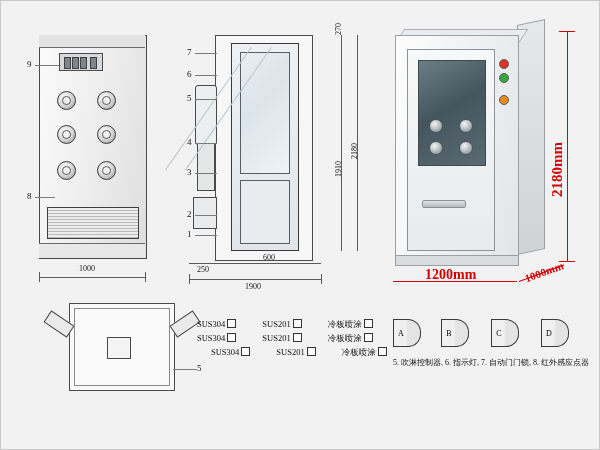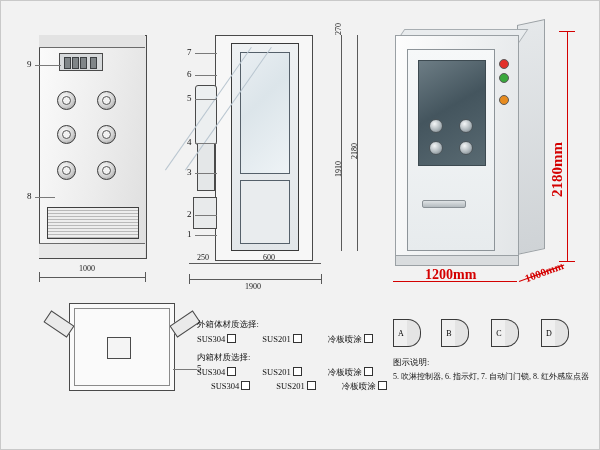--- a/index.html
+++ b/index.html
@@ -263,21 +263,21 @@
   <div class="line" style="left:340px;top:34px;width:1px;height:30px;"></div>
   <div class="dim-txt" style="left:333px;top:34px;transform:rotate(-90deg);transform-origin:left top;">270</div>
 
   <div class="line" style="left:340px;top:64px;width:1px;height:186px;"></div>
   <div class="dim-txt" style="left:333px;top:176px;transform:rotate(-90deg);transform-origin:left top;">1910</div>
 
   <div class="line" style="left:356px;top:34px;width:1px;height:216px;"></div>
   <div class="dim-txt" style="left:349px;top:158px;transform:rotate(-90deg);transform-origin:left top;">2180</div>
 
   <div class="line" style="left:188px;top:262px;width:34px;height:1px;"></div>
-  <div class="dim-txt" style="left:196px;top:252px">250</div>
+  <div class="dim-txt" style="left:196px;top:264px">250</div>
   <div class="line" style="left:222px;top:262px;width:98px;height:1px;"></div>
   <div class="dim-txt" style="left:262px;top:252px">600</div>
   <div class="line" style="left:188px;top:278px;width:132px;height:1px;"></div>
   <div class="line" style="left:188px;top:273px;width:1px;height:10px;"></div>
   <div class="line" style="left:320px;top:273px;width:1px;height:10px;"></div>
   <div class="dim-txt" style="left:244px;top:281px">1900</div>
 
   <div id="v3" class="abs">
     <div class="plan"></div>
     <div class="planin"></div>
@@ -312,25 +312,23 @@
   <div class="redline" style="left:558px;top:260px;width:16px;height:1px;"></div>
   <div class="dimred" style="left:548px;top:196px;font-size:15px;transform:rotate(-90deg);transform-origin:left top;">2180mm</div>
 
   <div class="redline" style="left:392px;top:280px;width:124px;height:1px;"></div>
   <div class="dimred" style="left:424px;top:266px;font-size:14px;">1200mm</div>
 
   <div class="redline" style="left:518px;top:280px;width:48px;height:1px;transform:rotate(-20deg);transform-origin:left center;"></div>
   <div class="dimred" style="left:522px;top:272px;font-size:11px;transform:rotate(-20deg);transform-origin:left top;">1000mm</div>
 
   <div id="spec">
-    <div class="hd">外箱体材质选择:</div>
     <div class="row">
       <span>SUS304</span><span class="bx"></span><span class="sp"></span><span>SUS201</span><span class="bx"></span><span class="sp"></span><span>冷板喷涂</span><span class="bx"></span>
     </div>
-    <div class="hd" style="margin-top:6px">内箱材质选择:</div>
     <div class="row">
       <span>SUS304</span><span class="bx"></span><span class="sp"></span><span>SUS201</span><span class="bx"></span><span class="sp"></span><span>冷板喷涂</span><span class="bx"></span>
     </div>
     <div class="row" style="margin-left:14px">
       <span>SUS304</span><span class="bx"></span><span class="sp"></span><span>SUS201</span><span class="bx"></span><span class="sp"></span><span>冷板喷涂</span><span class="bx"></span>
     </div>
   </div>
 
   <div class="swatch" style="left:392px;top:318px">
     <div class="halfbox">A</div>
@@ -343,17 +341,16 @@
   <div class="swatch" style="left:490px;top:318px">
     <div class="halfbox">C</div>
     <div class="arc"></div>
   </div>
   <div class="swatch" style="left:540px;top:318px">
     <div class="halfbox">D</div>
     <div class="arc"></div>
   </div>
 
   <div id="legend" style="top:356px">
-    <div class="ttl">图示说明:</div>
     <div class="ln">5. 吹淋控制器,  6. 指示灯,  7. 自动门门锁,  8. 红外感应点器</div>
   </div>
 
 </div>
 
 </body></html>

